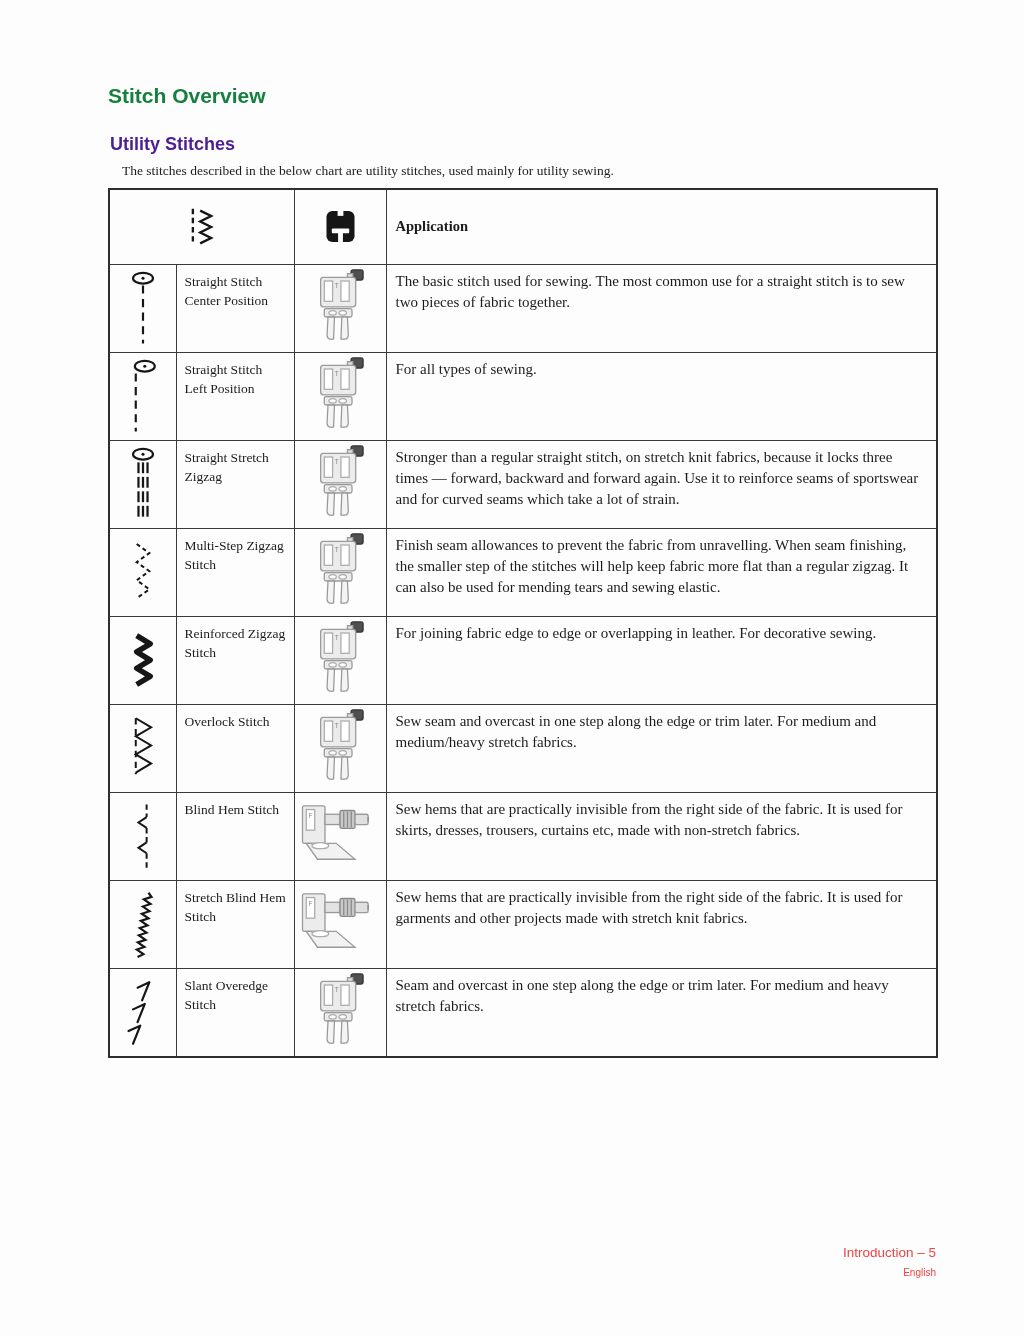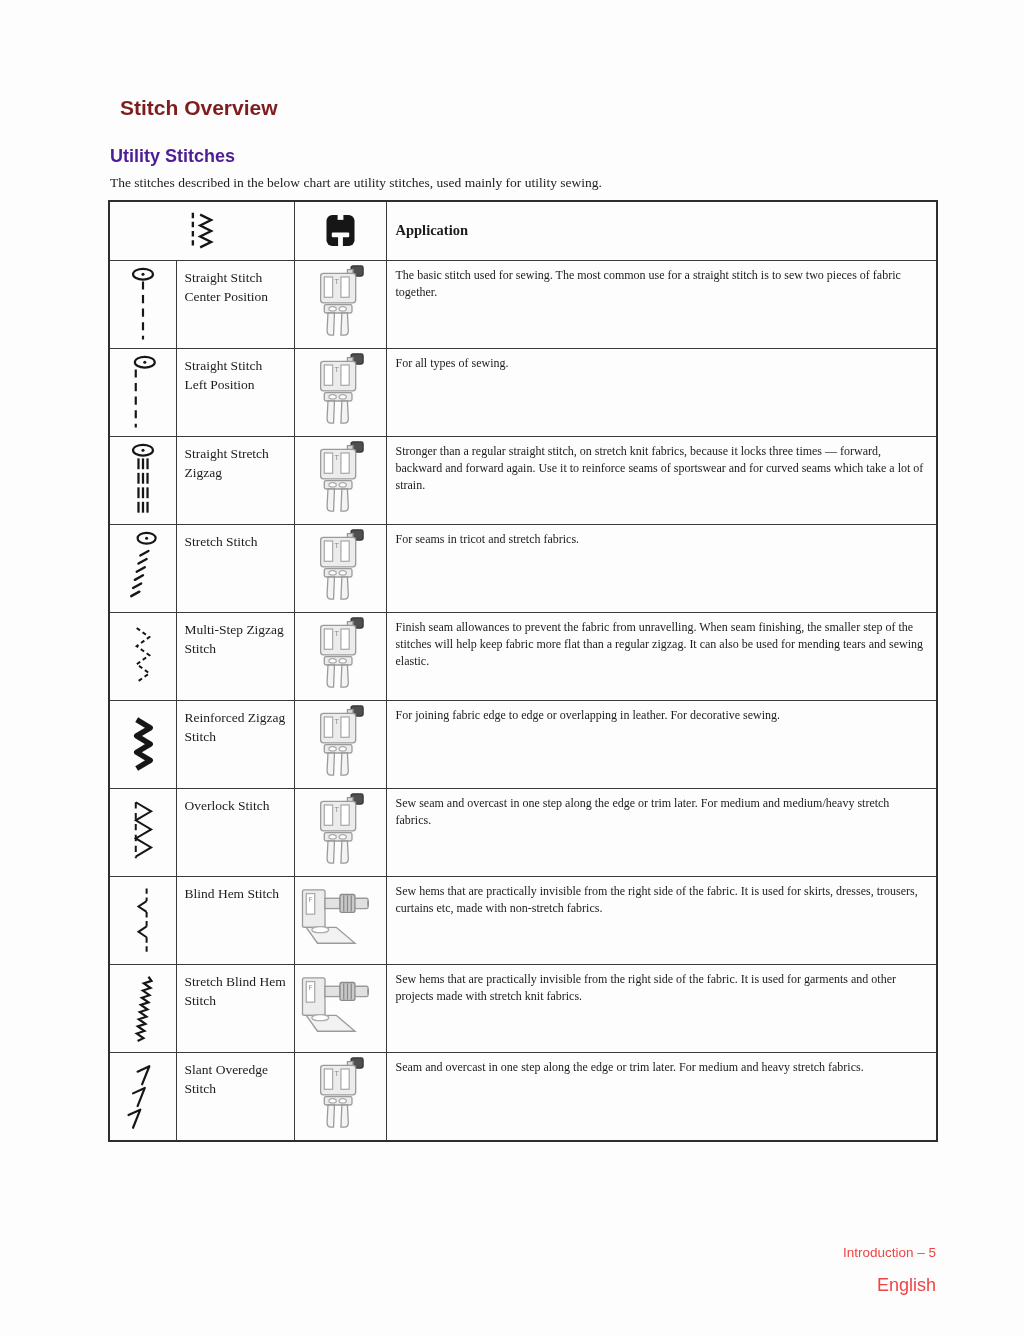--- a/index.html
+++ b/index.html
@@ -5,65 +5,65 @@
   * { box-sizing: border-box; }
   html,body { margin:0; padding:0; }
   body { background:#ffffff; }
   .page {
     position:relative; width:1024px; height:1336px; background:#fdfdfd;
     font-family:"Liberation Serif", serif; color:#1c1c1c; overflow:hidden;
   }
   .content { position:absolute; left:108px; top:84px; width:828px; }
   .page-title {
     font-family:"Liberation Sans", sans-serif; font-weight:bold;
-    font-size:21px; margin:12px; color:#7f1d1d;
+    font-size:21px; margin:0; color:#15803d;
   }
   .section-title {
     font-family:"Liberation Sans", sans-serif; font-weight:bold;
     font-size:18px; margin:26px 0 7px 2px; color:#4c1d95;
   }
-  .intro-p { font-size:13.5px; line-height:1.4; margin:0 0 9px 2px; }
+  .intro-p { font-size:13.5px; line-height:1.4; margin:0 0 9px 14px; }
   .intro-p:last-of-type { margin-bottom:7px; }
 
   table.stitch-table {
     border-collapse:collapse; width:828px; table-layout:fixed;
     border:2px solid #2e2e2e; margin-top:6px;
   }
   .stitch-table th, .stitch-table td { border:1px solid #3a3a3a; }
   col.c-sym  { width:67px; }
   col.c-name { width:118px; }
   col.c-foot { width:92px; }
   col.c-app  { width:551px; }
   thead tr { height:47px; }
-  th { font-weight:normal; vertical-align:middle; text-align:center; padding:8px; }
+  th { font-weight:normal; vertical-align:middle; text-align:center; padding:16px; }
   th.th-app {
     text-align:left; padding-left:9px; font-weight:bold; font-size:14.5px;
   }
   tbody tr { height:81px; }
   tbody tr:nth-child(9)  { height:76px; }
   tbody tr:nth-child(10) { height:68px; }
   td.cell-sym  { text-align:center; vertical-align:top; padding-top:6px; }
   td.cell-name { vertical-align:top; padding:7px 6px 0 8px; font-size:13.5px; line-height:1.45; }
   td.cell-foot { text-align:center; vertical-align:top; padding-top:4px; }
-  td.cell-app  { vertical-align:top; padding:6px 10px 0 9px; font-size:12px; line-height:1.42; }
+  td.cell-app  { vertical-align:top; padding:6px 10px 0 9px; font-size:15px; line-height:1.42; }
 
   .stitch-svg { width:40px; height:76px; display:inline-block; }
   .hdr-stitch-svg { width:30px; height:42px; display:inline-block; vertical-align:middle; }
   .hdr-foot-svg { width:29px; height:33px; display:inline-block; vertical-align:middle; }
   .foot-standard { width:52px; height:72px; display:inline-block; }
   .foot-blind-hem { width:88px; height:60px; display:inline-block; margin-top:6px; }
 
   .stitch-stroke { stroke:#161616; fill:none; }
 
   .footer {
     position:absolute; top:1245px; right:88px; text-align:right;
     font-family:"Liberation Sans", sans-serif; color:#ef4444;
   }
   .footer-line1 { font-size:13.5px; }
-  .footer-line2 { font-size:18px; margin-top:15px; }
+  .footer-line2 { font-size:10px; margin-top:7px; }
   .defs-hidden { position:absolute; width:0; height:0; overflow:hidden; }
 </style>
 </head>
 <body>
 
 <svg class="defs-hidden" xmlns="http://www.w3.org/2000/svg" aria-hidden="true">
   <defs>
     <symbol id="sym-stitch-straight-center" viewBox="0 0 40 84">
       <ellipse class="stitch-stroke" cx="20" cy="8" rx="11" ry="6" stroke-width="2.4"></ellipse>
       <circle cx="20" cy="8" r="1.7" fill="#161616"></circle>
@@ -263,38 +263,20 @@
                 <use class="foot-use" href="#sym-foot-standard" xlink:href="#sym-foot-standard"></use>
               </svg>
     </td>
     <td class="cell-app">
       <span>Stronger than a regular straight stitch, on stretch knit fabrics, because it locks three times — forward, backward and forward again. Use it to reinforce seams of sportswear and for curved seams which take a lot of strain.</span>
     </td>
   </tr>
           <tr>
     <td class="cell-sym">
       <svg class="stitch-svg" viewBox="0 0 40 84">
-                <use class="stitch-use" href="#sym-stitch-stretch" xlink:href="#sym-stitch-stretch"></use>
-              </svg>
-    </td>
-    <td class="cell-name">
-      <span>Stretch Stitch</span>
-    </td>
-    <td class="cell-foot">
-      <svg class="foot-svg foot-standard" viewBox="0 0 56 78">
-                <use class="foot-use" href="#sym-foot-standard" xlink:href="#sym-foot-standard"></use>
-              </svg>
-    </td>
-    <td class="cell-app">
-      <span>For seams in tricot and stretch fabrics.</span>
-    </td>
-  </tr>
-          <tr>
-    <td class="cell-sym">
-      <svg class="stitch-svg" viewBox="0 0 40 84">
                 <use class="stitch-use" href="#sym-stitch-multistep-zigzag" xlink:href="#sym-stitch-multistep-zigzag"></use>
               </svg>
     </td>
     <td class="cell-name">
       <span>Multi-Step Zigzag Stitch</span>
     </td>
     <td class="cell-foot">
       <svg class="foot-svg foot-standard" viewBox="0 0 56 78">
                 <use class="foot-use" href="#sym-foot-standard" xlink:href="#sym-foot-standard"></use>
               </svg>

